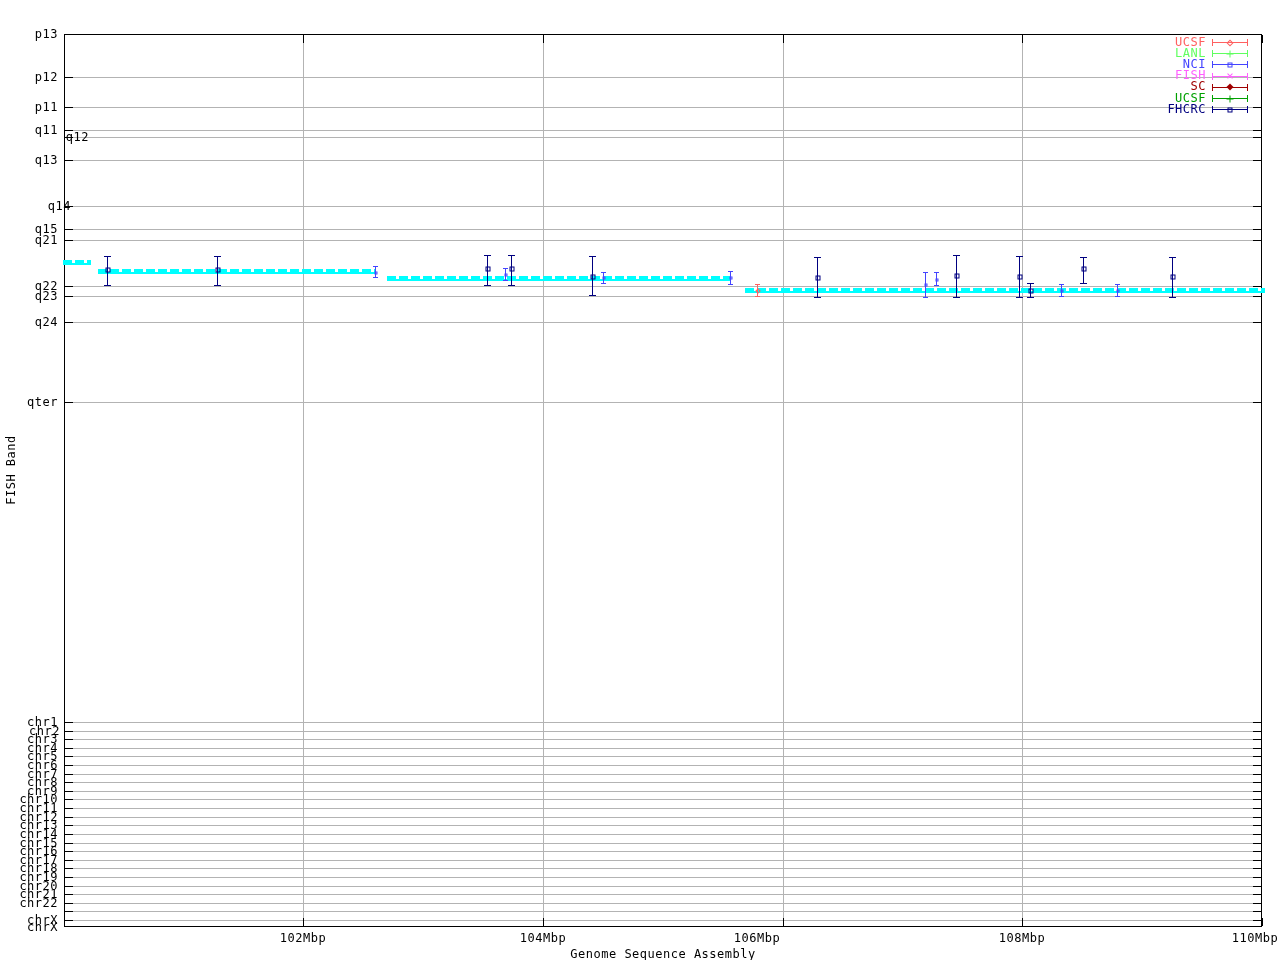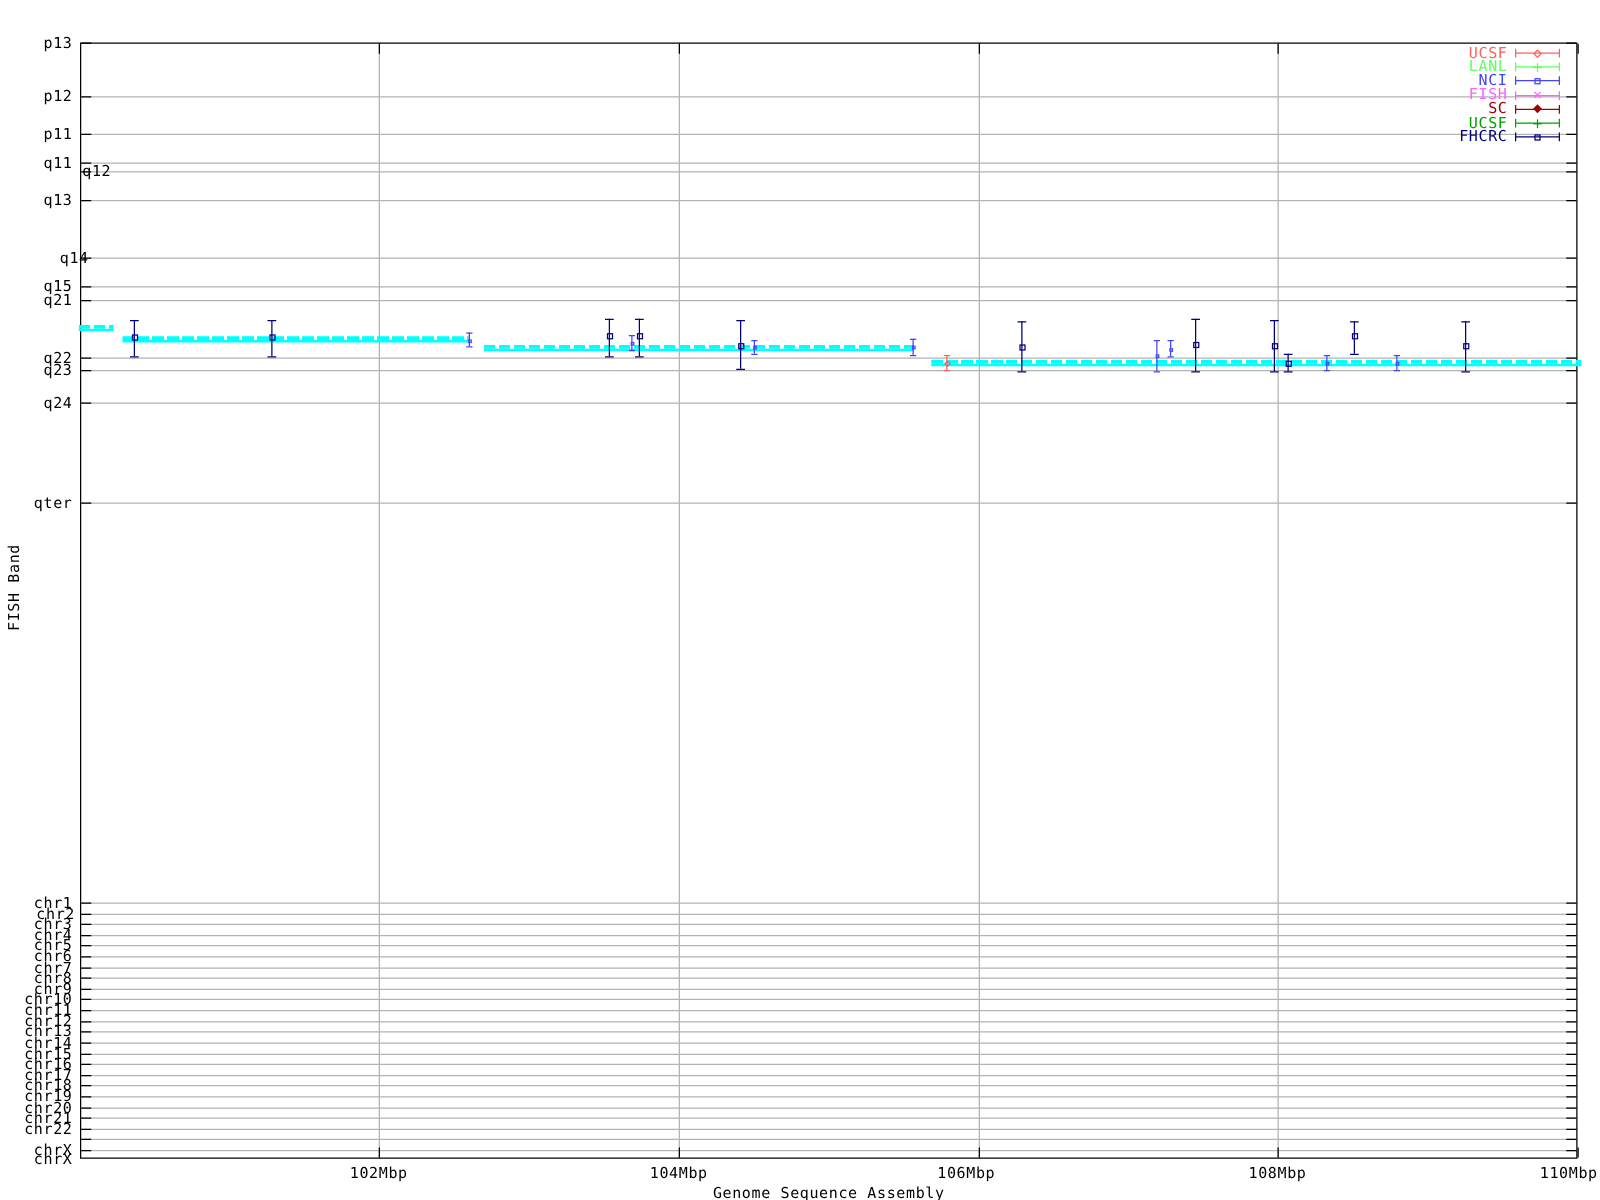--- a/index.html
+++ b/index.html
@@ -288,21 +288,21 @@
       <div class="lab r" style="left: 0px; top: 854px; width: 58px;">chr17</div>
       <div class="lab r" style="left: 0px; top: 862px; width: 58px;">chr18</div>
       <div class="lab r" style="left: 0px; top: 871px; width: 58px;">chr19</div>
       <div class="lab r" style="left: 0px; top: 880px; width: 58px;">chr20</div>
       <div class="lab r" style="left: 0px; top: 888px; width: 58px;">chr21</div>
       <div class="lab r" style="left: 0px; top: 897px; width: 58px;">chr22</div>
       <div class="lab r" style="left: 0px; top: 905px; width: 58px; margin-top: 16px;">chrX</div>
       <div class="lab r" style="left: 0px; top: 914px; width: 58px;">chrX</div>
       <div class="lab c" style="left: 258px; top: 932px; width: 90px;">102Mbp</div>
       <div class="lab c" style="left: 498px; top: 932px; width: 90px;">104Mbp</div>
-      <div class="lab c" style="left: 728px; top: 932px; width: 90px;">106Mbp</div>
+      <div class="lab c" style="left: 712px; top: 932px; width: 90px;">106Mbp</div>
       <div class="lab c" style="left: 977px; top: 932px; width: 90px;">108Mbp</div>
       <div class="lab c" style="left: 1210px; top: 932px; width: 90px;">110Mbp</div>
     </div>
   <div id="legend" class="abs" style="left:0;top:0;width:1280px;height:960px;">
       <div class="leg-label" style="right: 74px; top: 36.5px; color: rgb(255, 96, 96);">UCSF</div>
       <div style="position: absolute; left: 1212px; top: 42px; width: 36px; height: 1px; background: rgb(255, 96, 96);"></div>
       <div style="position: absolute; left: 1212px; top: 39px; width: 1px; height: 7px; background: rgb(255, 96, 96);"></div>
       <div style="position: absolute; left: 1247px; top: 39px; width: 1px; height: 7px; background: rgb(255, 96, 96);"></div>
       <div class="mk dia" style="left: 1229.5px; top: 42.5px; width: 5px; height: 5px; border-color: rgb(255, 96, 96);"></div>
       <div class="leg-label" style="right: 74px; top: 47.7px; color: rgb(96, 255, 96);">LANL</div>

